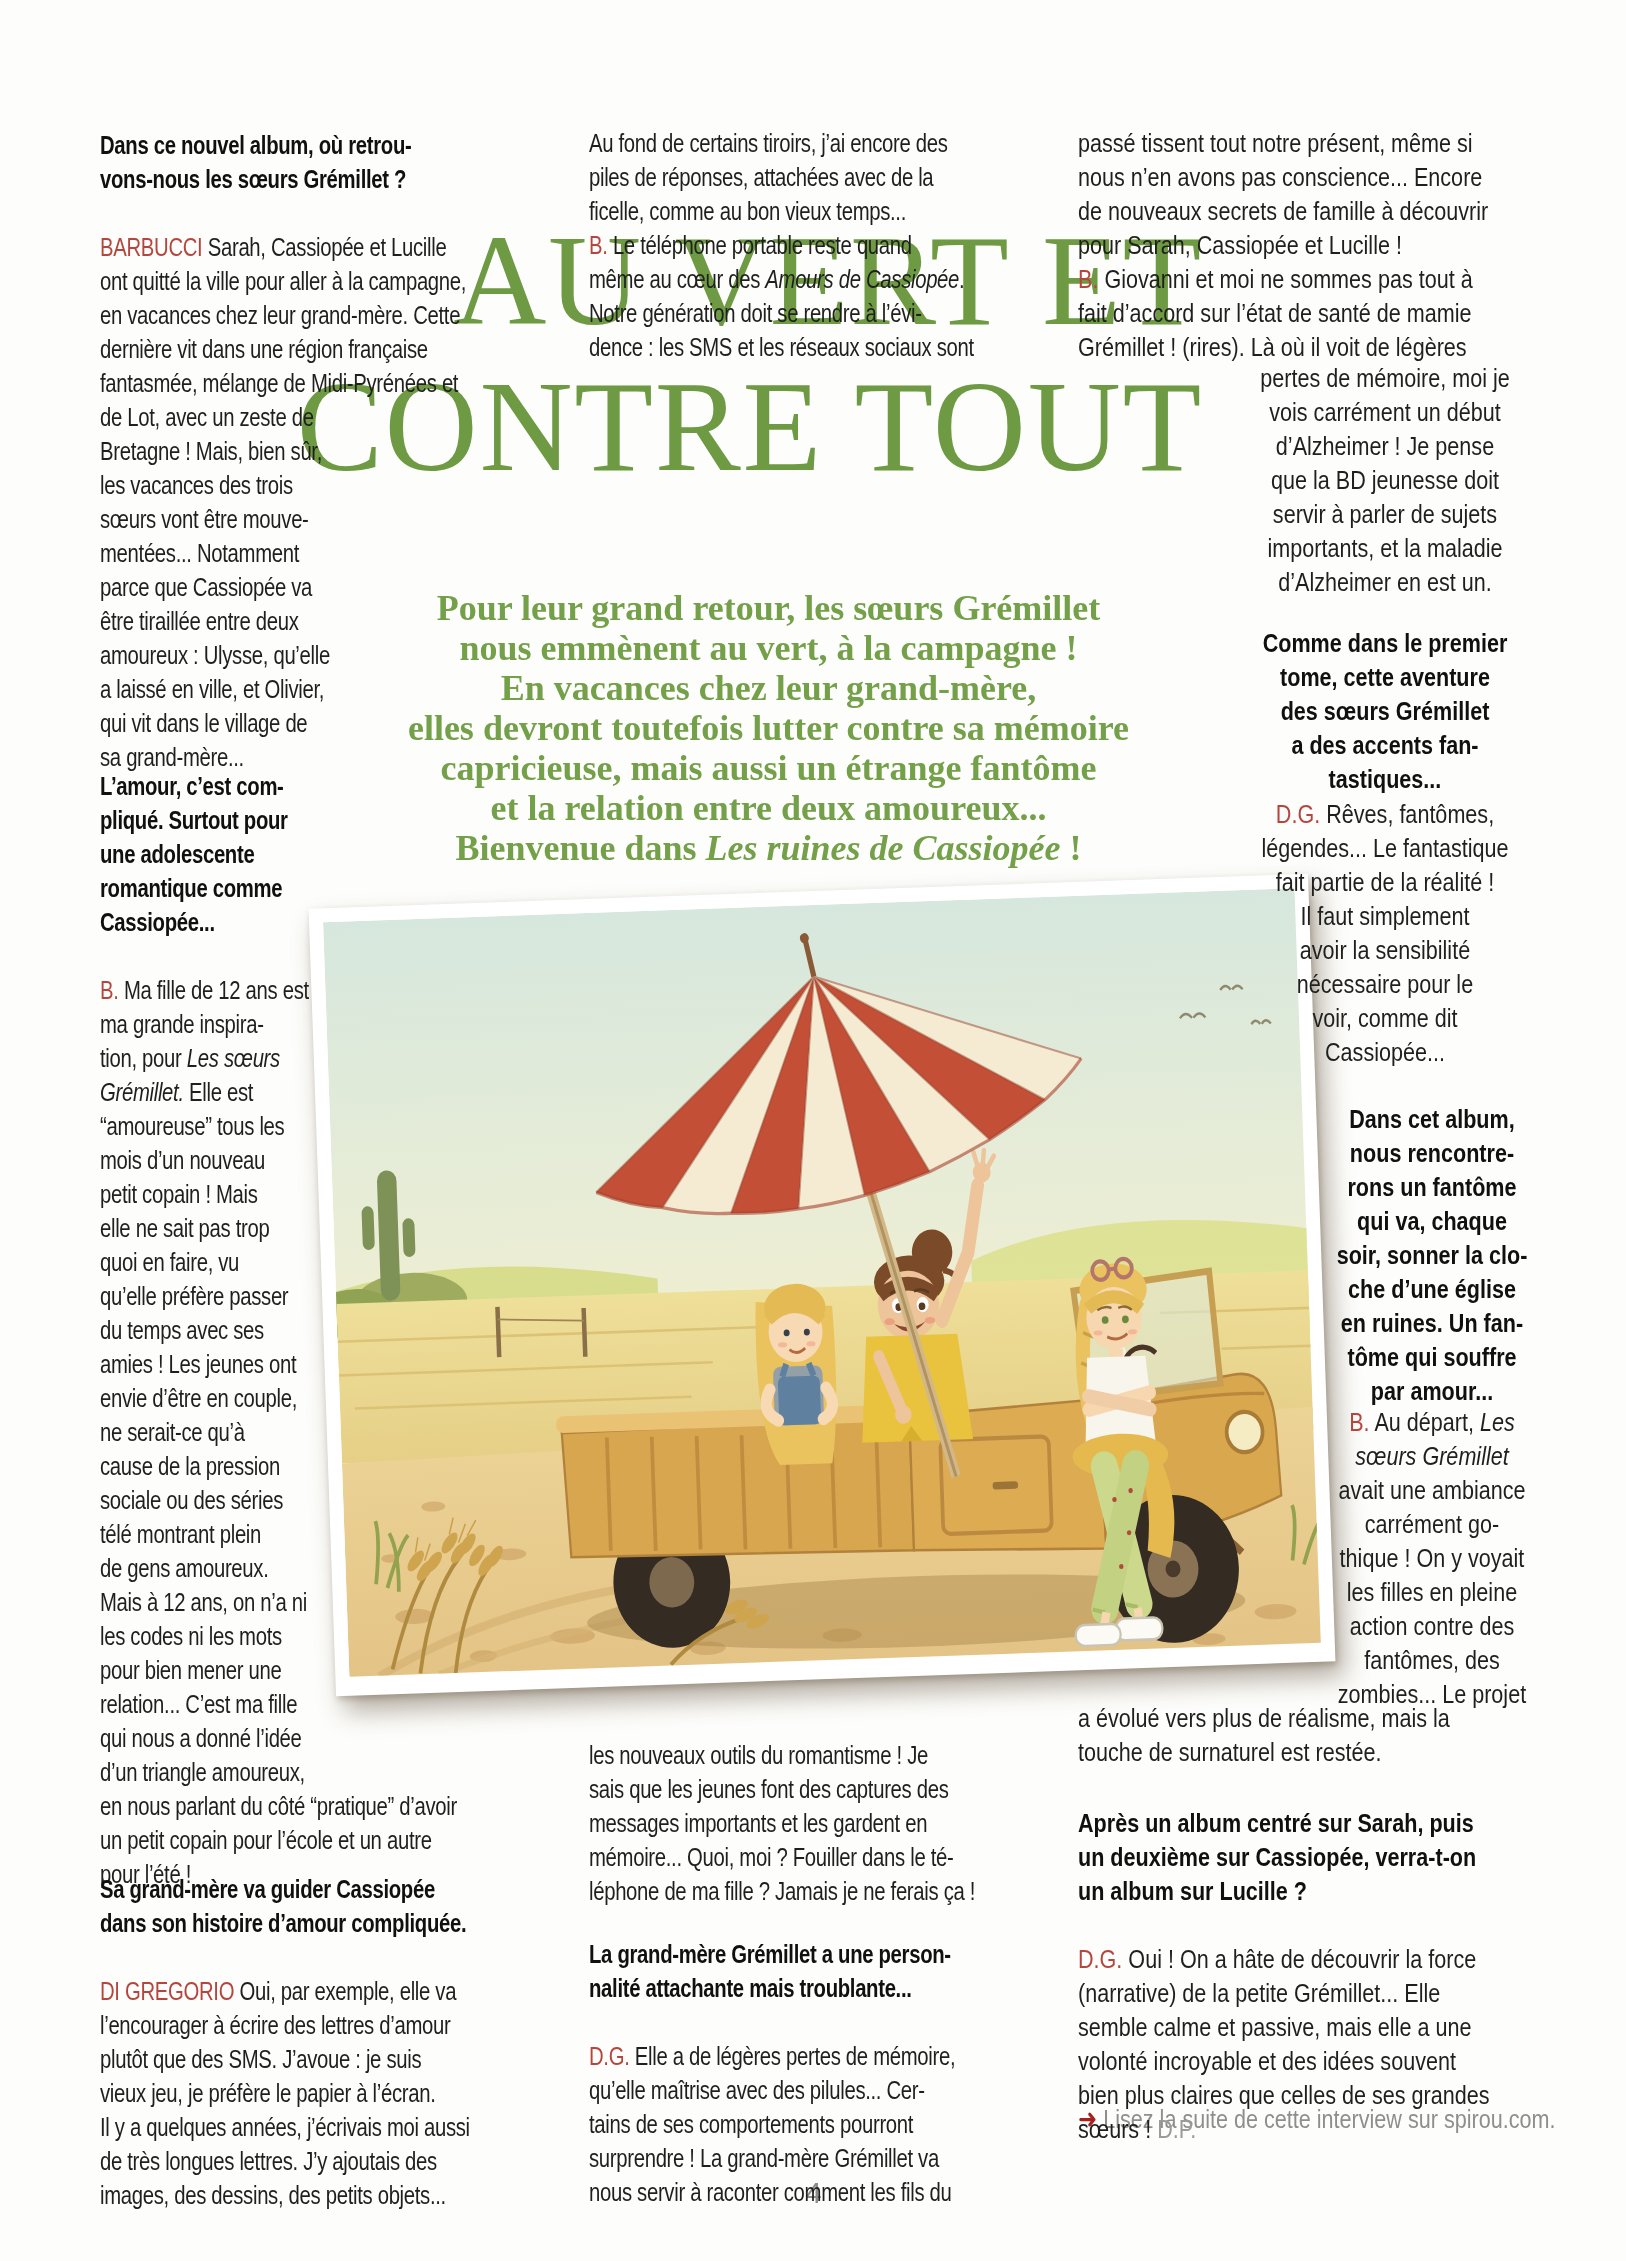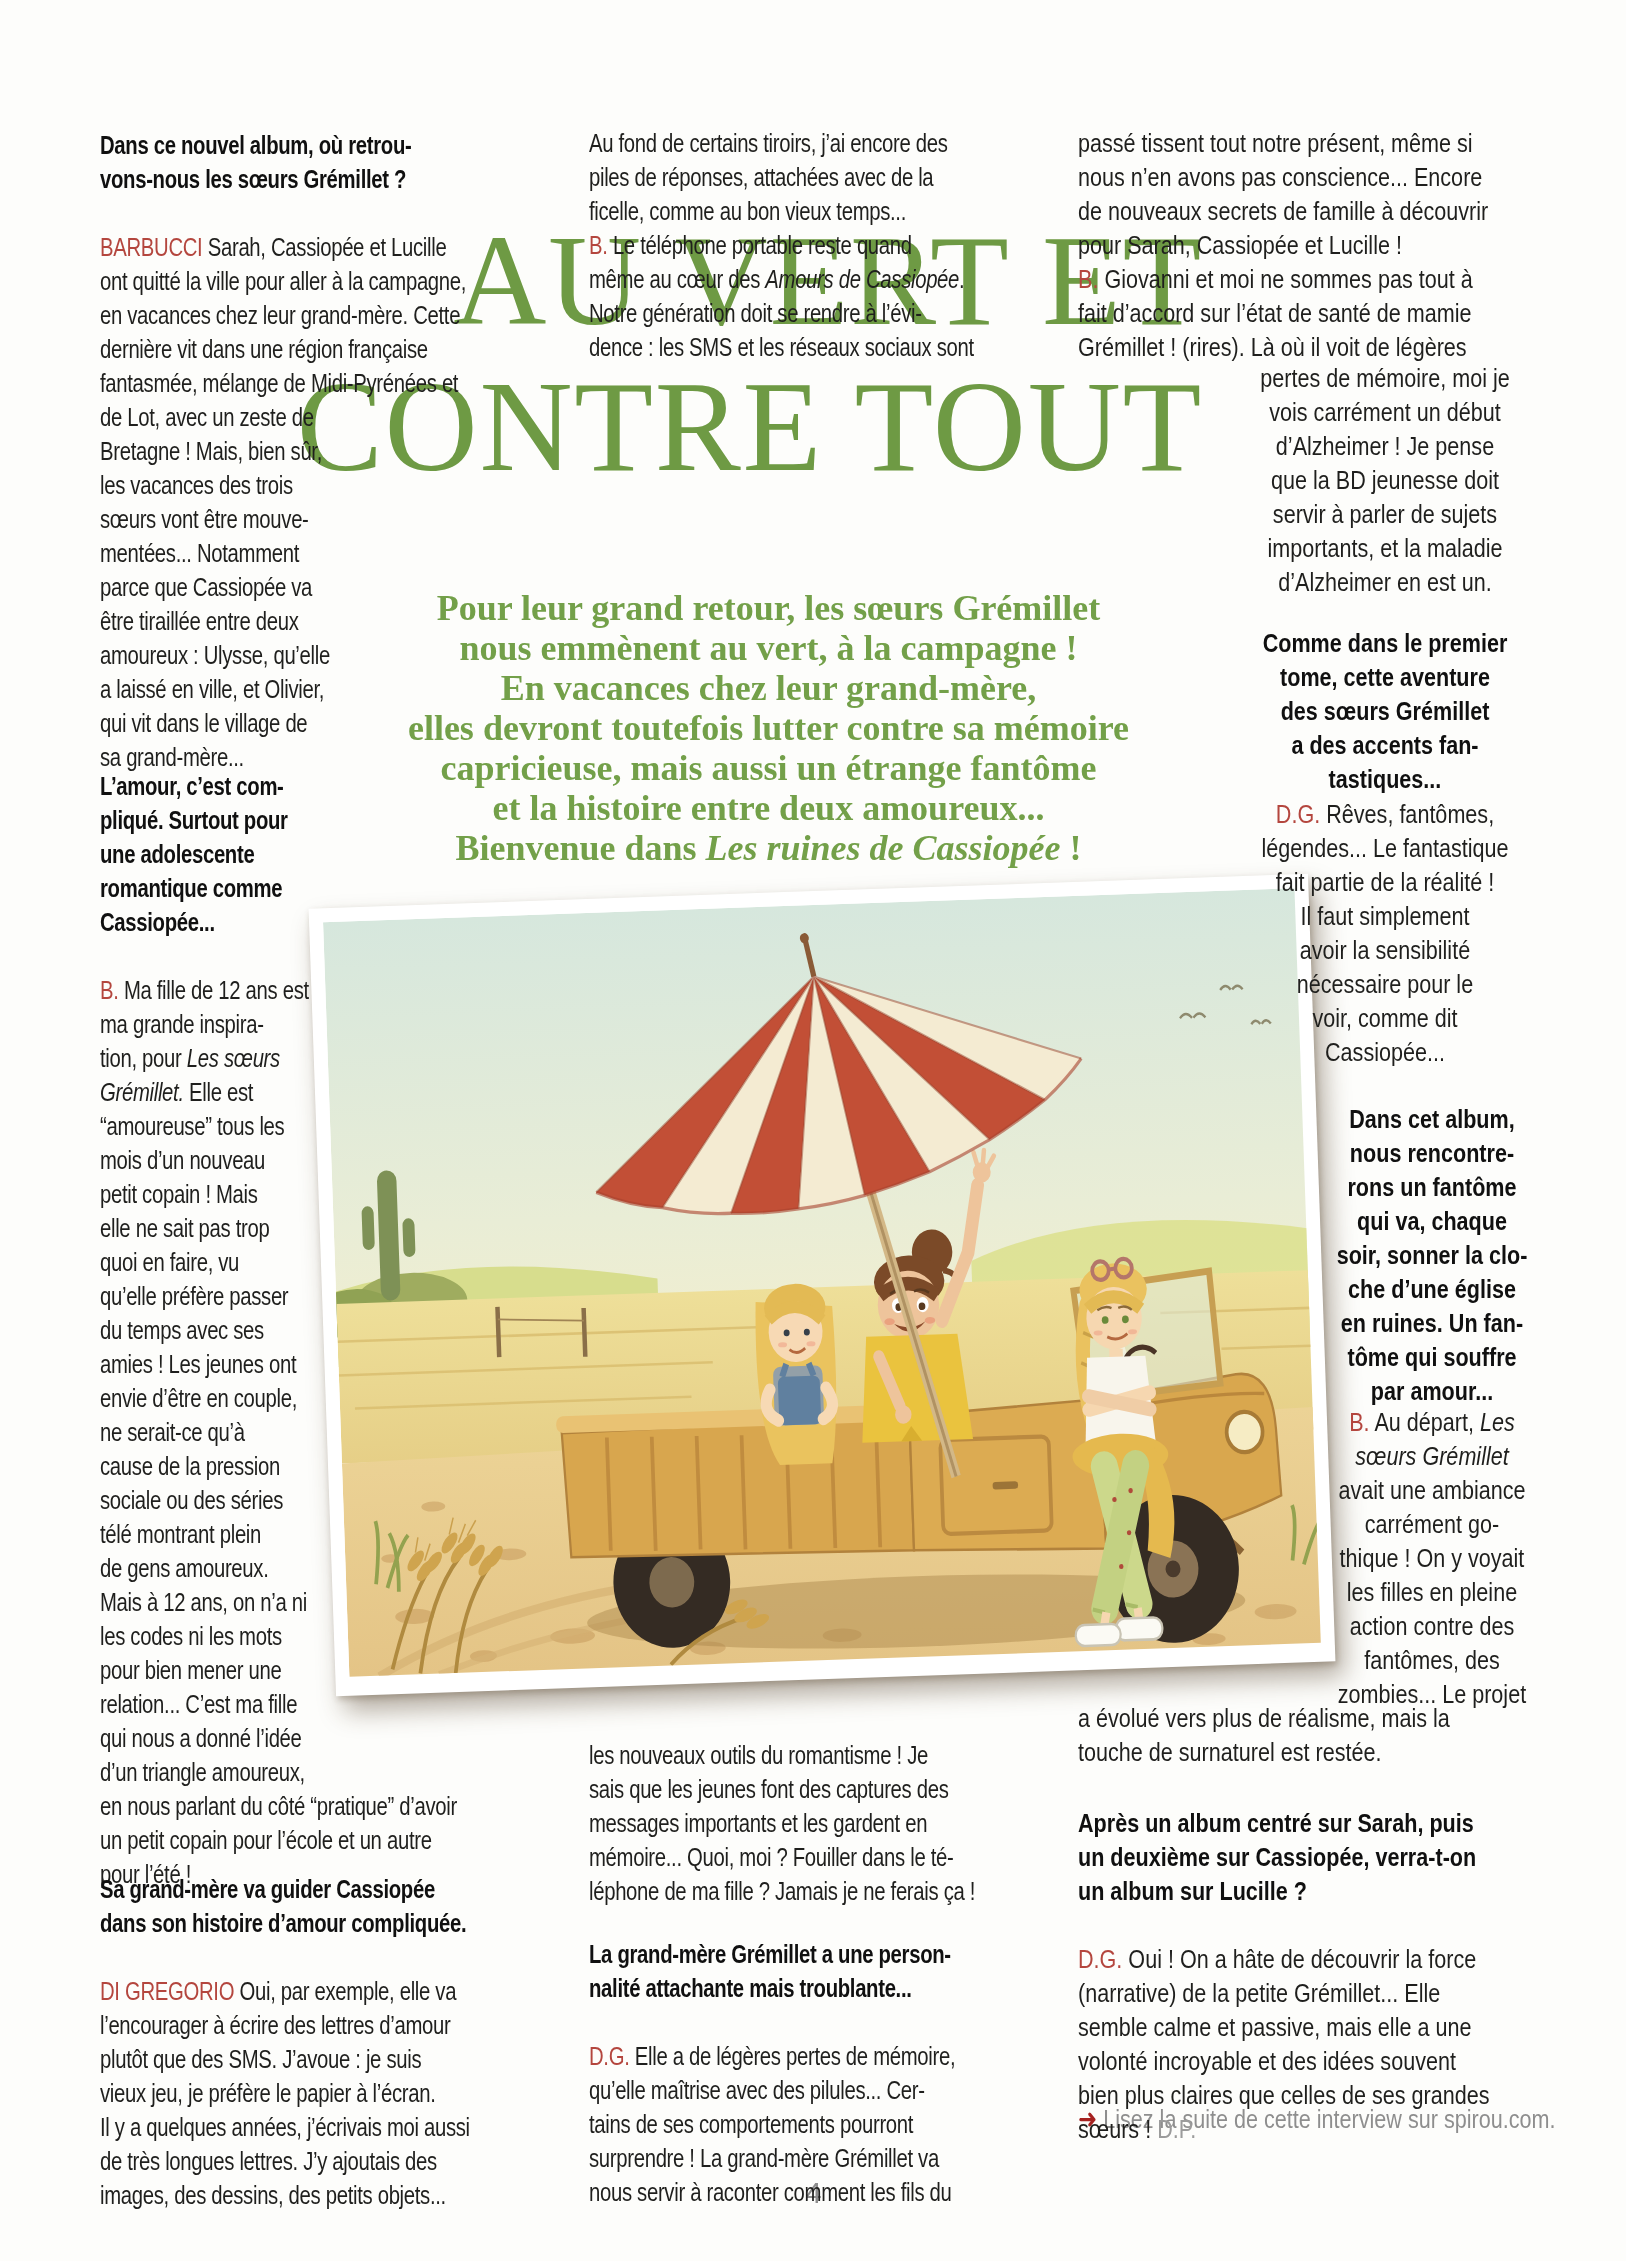--- a/index.html
+++ b/index.html
@@ -53,21 +53,21 @@
 </head>
 <body>
 
 <div class="headline">AU VERT ET
 CONTRE TOUT</div>
 <div class="standfirst"><span>Pour leur grand retour, les sœurs Grémillet
 nous emmènent au vert, à la campagne !
 En vacances chez leur grand-mère,
 elles devront toutefois lutter contre sa mémoire
 capricieuse, mais aussi un étrange fantôme
-et la histoire entre deux amoureux...
+et la relation entre deux amoureux...
 Bienvenue dans </span><span class="i">Les ruines de Cassiopée</span><span> !</span></div>
 
 <div class="tb over" style="left:100px;top:94px;width:491px;">
   <div class="subhead">Dans ce nouvel album, où retrou-
 vons-nous les sœurs Grémillet ?</div>
   <div><span class="red">BARBUCCI</span><span> Sarah, Cassiopée et Lucille
 ont quitté la ville pour aller à la campagne,
 en vacances chez leur grand-mère. Cette
 dernière vit dans une région française
 fantasmée, mélange de Midi-Pyrénées et

